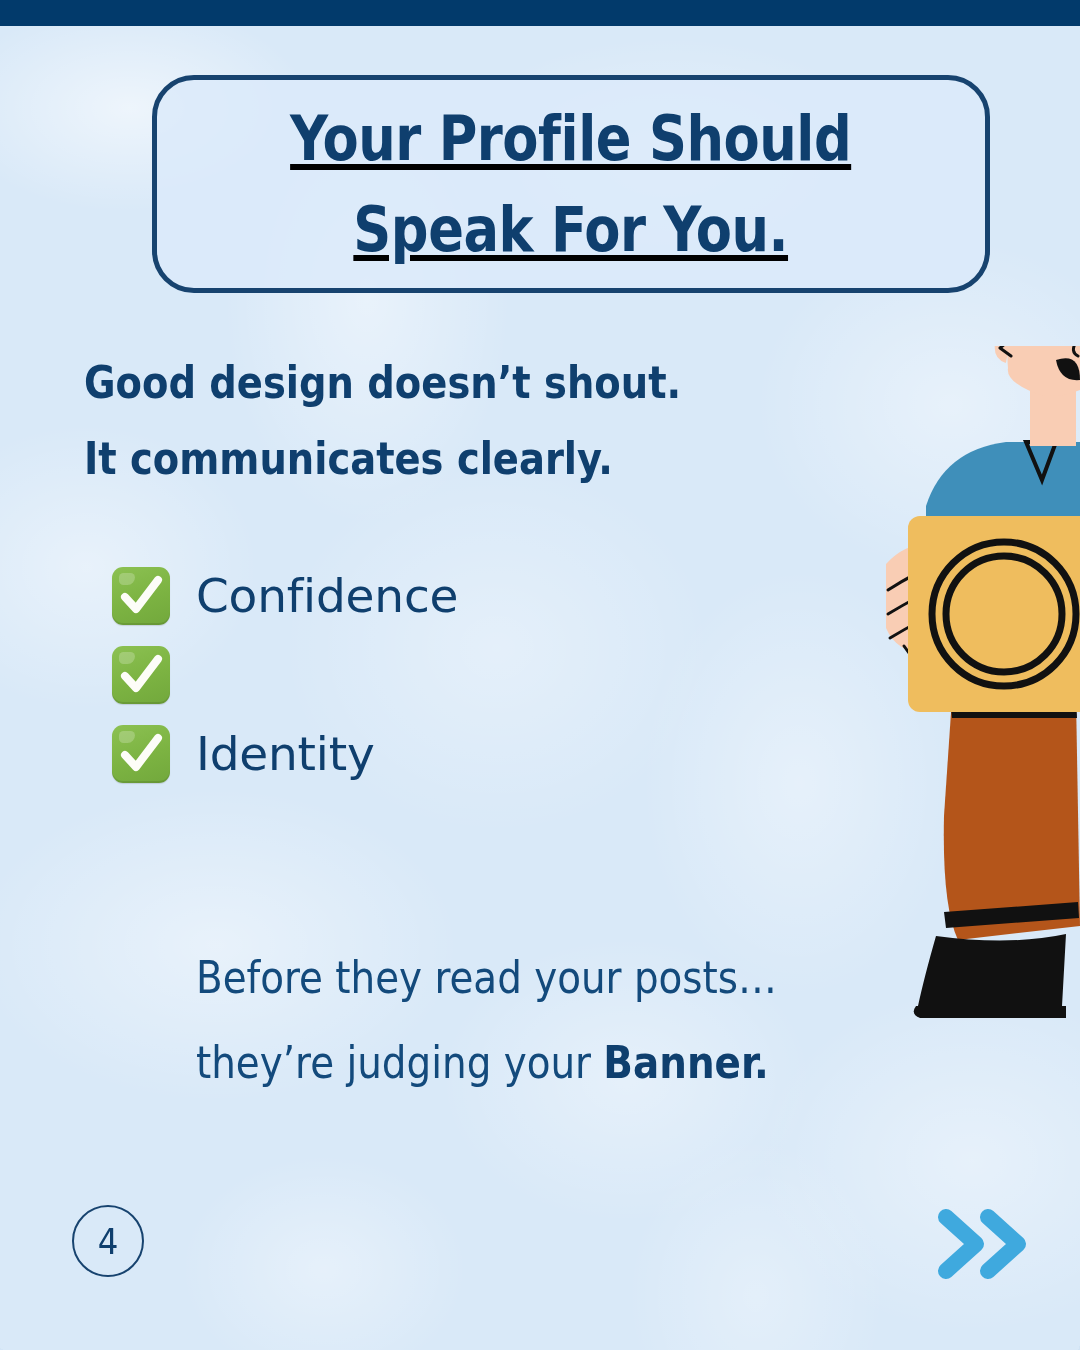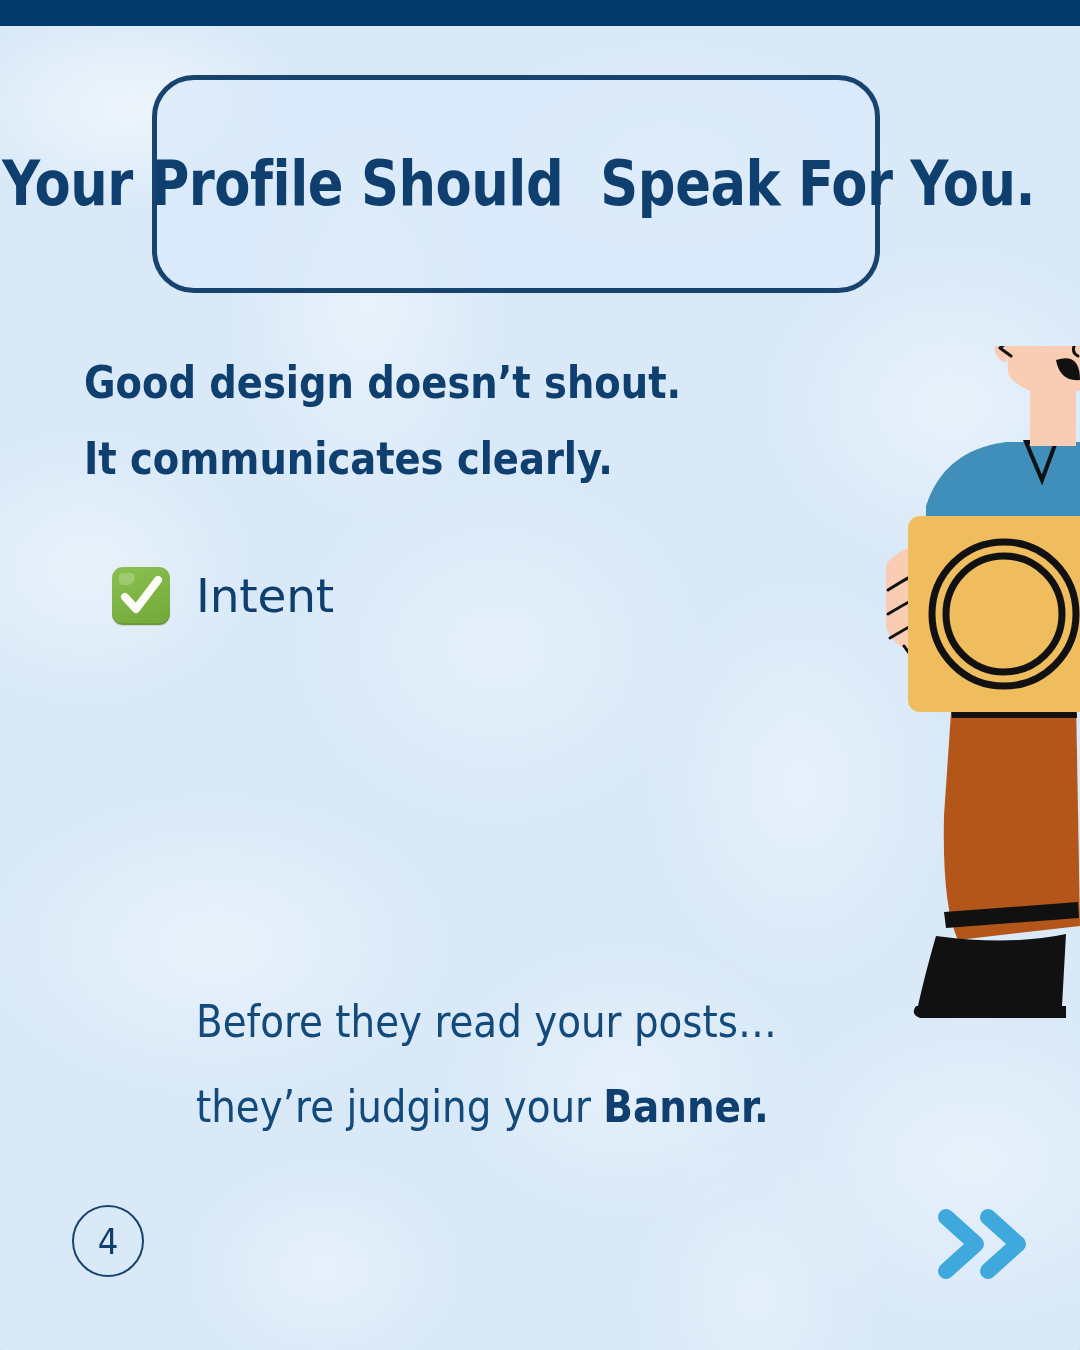--- a/index.html
+++ b/index.html
@@ -38,26 +38,26 @@
   }
   .topbar {
     position:absolute; top:0; left:0;
     width:1080px; height:26px;
     background:#023a6b;
   }
   
   .title-card {
     position:absolute;
     left:152px; top:75px;
-    width:728px; height:218px;
+    width:838px; height:218px;
     border:5px solid #17436f;
     border-radius:42px;
     background:rgba(219,234,250,.80);
-    display:flex; flex-direction:row;
-    align-items:center; justify-content:center;
+    display:flex; flex-direction:column;
+    align-items:center; justify-content:center;text-decoration:underline;
   }
   .title-line {
     font-family:"DejaVu Sans Condensed","Liberation Sans Narrow","Liberation Sans", sans-serif;
     font-weight:700;
     font-size:63px;
     line-height:1.45;
     color:#0f3f6e;
     letter-spacing:-.5px;
     white-space:nowrap;
     transform:scaleX(.93);
@@ -109,21 +109,21 @@
     margin-left:26px;
     font-family:"DejaVu Sans","Liberation Sans", sans-serif;
     font-size:47px;
     color:#0f3f6e;
     line-height:1;
     letter-spacing:-.2px;
   }
   
   .closing {
     position:absolute;
-    left:196px; top:980px;
+    left:196px; top:936px;
     width:720px;
   }
   .closing-line {
     font-family:"DejaVu Sans Condensed","Liberation Sans Narrow","Liberation Sans", sans-serif;
     font-size:45px;
     line-height:1.88;
     color:#134a7c;
     white-space:nowrap;
     transform:scaleX(.96);
     transform-origin:left center;
@@ -218,31 +218,46 @@
     <div class="title-line">Speak For You.</div>
   </div>
 
   <div class="lead">
     <div class="lead-line">Good design doesn’t shout.</div>
     <div class="lead-line">It communicates clearly.</div>
   </div>
 
   <div class="checklist">
 
-
-
     <div class="check-row">
       <span class="check-box">
         <svg width="58" height="58" viewBox="0 0 58 58">
             <path d="M13 30 L24 42 L46 13" fill="none" stroke="#fdfdf8" stroke-width="8" stroke-linecap="round" stroke-linejoin="round"></path>
           </svg>
       </span>
-      <span class="check-label">Intent</span>
+      <span class="check-label">Confidence</span>
     </div>
 
+
+    <div class="check-row">
+      <span class="check-box">
+        <svg width="58" height="58" viewBox="0 0 58 58">
+            <path d="M13 30 L24 42 L46 13" fill="none" stroke="#fdfdf8" stroke-width="8" stroke-linecap="round" stroke-linejoin="round"></path>
+          </svg>
+      </span>
+    </div>
+
+    <div class="check-row">
+      <span class="check-box">
+        <svg width="58" height="58" viewBox="0 0 58 58">
+            <path d="M13 30 L24 42 L46 13" fill="none" stroke="#fdfdf8" stroke-width="8" stroke-linecap="round" stroke-linejoin="round"></path>
+          </svg>
+      </span>
+      <span class="check-label">Identity</span>
+    </div>
 
   </div>
 
   <div class="closing">
     <div class="closing-line">Before they read your posts…</div>
     <div class="closing-line"><span>they’re judging your </span><b>Banner.</b></div>
   </div>
 
   <div class="page-num">
     <span>4</span>

